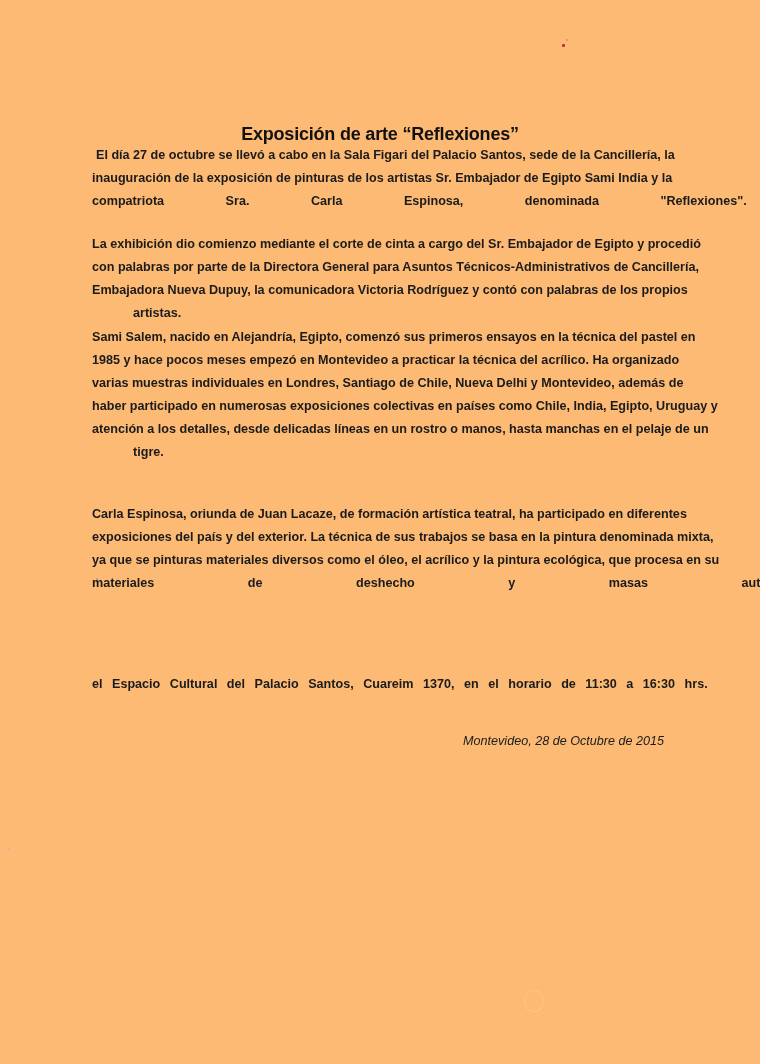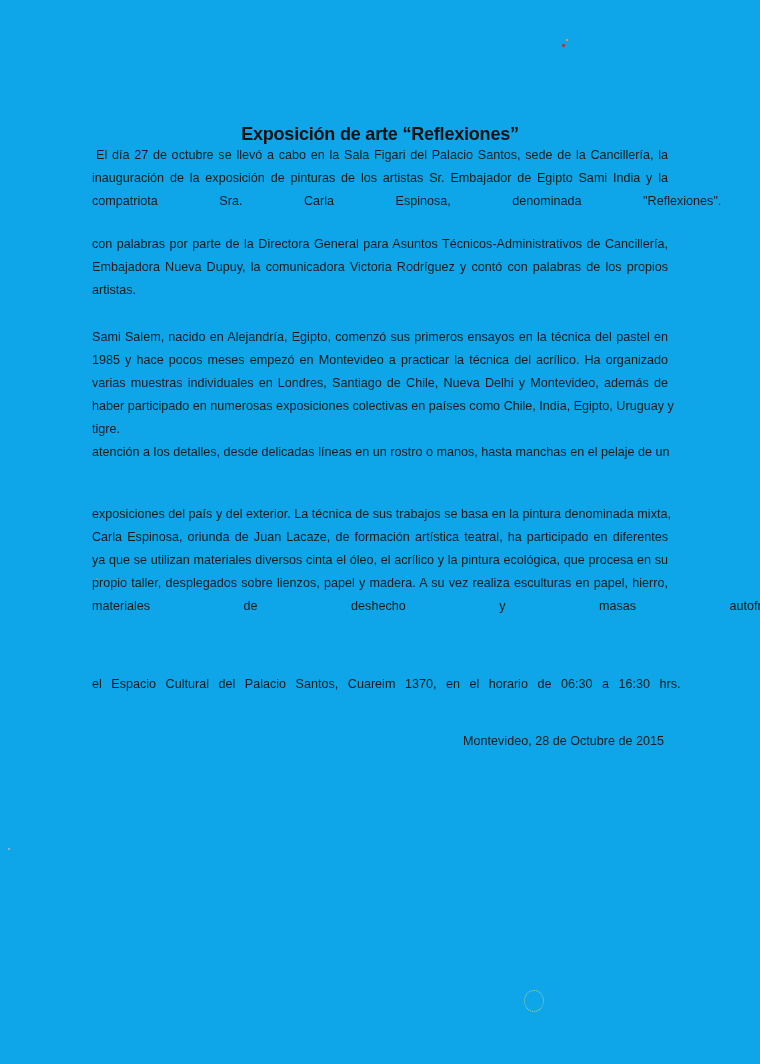--- a/index.html
+++ b/index.html
@@ -1,25 +1,25 @@
 <!DOCTYPE html>
 <html><head>
 <meta charset="utf-8">
 <style>
   html, body { margin:0; padding:0; }
   body { width:760px; height:1064px; background:#ffffff; position:relative; overflow:hidden;
          font-family:"Liberation Sans", sans-serif; color:#1a1a1a; }
-  .page { position:absolute; left:0; top:0; width:760px; height:1064px; background:#0ea5e9; }
+  .page { position:absolute; left:0; top:0; width:760px; height:1064px; background:#fdba74; }
   .title { position:absolute; left:0; width:760px; top:124px; text-align:center;
            font-family:"Liberation Sans", sans-serif; font-weight:bold; font-size:18px; color:#111; letter-spacing:-0.2px; }
   .para { position:absolute; left:92px; width:576px; font-size:12.6px; line-height:23px;
           text-align:justify; text-align-last:left; color:#1b1b1b; }
-  .para .line { display:block; text-align:justify; text-align-last:justify; white-space:nowrap; height:23px; }
-  .para .line.last { text-align-last:left; }
-  .date { position:absolute; right:96px; top:734px; font-size:12.6px; color:#1b1b1b; }
+  .para .line { display:block; text-align:justify; text-align-last:justify; white-space:nowrap; height:23px;font-weight:bold; }
+  .para .line.last { text-align-last:left;margin-left:41px; }
+  .date { position:absolute; right:96px; top:734px; font-size:12.6px; color:#1b1b1b;font-style:italic; }
   .mark-red { position:absolute; left:562px; top:44px; width:3px; height:3px; background:#b33; border-radius:1px; }
   .mark-org { position:absolute; left:566px; top:39px; width:2px; height:2px; background:#d96; }
   .stamp { position:absolute; left:524px; top:990px; width:18px; height:20px; border:1px dotted #f3ec6b; border-radius:50%; opacity:.7; }
   .speck { position:absolute; width:2px; height:2px; background:#999; border-radius:1px; }
 </style>
 </head>
 <body>
 
 <div class="page">
   <div class="mark-red"></div>
@@ -27,45 +27,45 @@
 
   <div class="title">Exposición de arte “Reflexiones”</div>
 
   <div class="para" style="top:144px">
     <span class="line" style="padding-left:4px">  El día 27 de octubre se llevó a cabo en la Sala Figari del Palacio Santos, sede de la Cancillería, la</span>
     <span class="line">inauguración de la exposición de pinturas de los artistas Sr. Embajador de Egipto Sami India y la</span>
     <span class="line" style="word-spacing:58px">compatriota Sra. Carla Espinosa, denominada "Reflexiones".</span>
   </div>
 
   <div class="para" style="top:233px">
+    <span class="line">La exhibición dio comienzo mediante el corte de cinta a cargo del Sr. Embajador de Egipto y procedió</span>
     <span class="line">con palabras por parte de la Directora General para Asuntos Técnicos-Administrativos de Cancillería,</span>
     <span class="line">Embajadora Nueva Dupuy, la comunicadora Victoria Rodríguez y contó con palabras de los propios</span>
     <span class="line last">artistas.</span>
   </div>
 
   <div class="para" style="top:326px">
     <span class="line">Sami Salem, nacido en Alejandría, Egipto, comenzó sus primeros ensayos en la técnica del pastel en</span>
     <span class="line">1985 y hace pocos meses empezó en Montevideo a practicar la técnica del acrílico. Ha organizado</span>
     <span class="line">varias muestras individuales en Londres, Santiago de Chile, Nueva Delhi y Montevideo, además de</span>
     <span class="line">haber participado en numerosas exposiciones colectivas en países como Chile, India, Egipto, Uruguay y</span>
+    <span class="line">atención a los detalles, desde delicadas líneas en un rostro o manos, hasta manchas en el pelaje de un</span>
     <span class="line last">tigre.</span>
-    <span class="line">atención a los detalles, desde delicadas líneas en un rostro o manos, hasta manchas en el pelaje de un</span>
   </div>
 
   <div class="para" style="top:503px">
+    <span class="line">Carla Espinosa, oriunda de Juan Lacaze, de formación artística teatral, ha participado en diferentes</span>
     <span class="line">exposiciones del país y del exterior. La técnica de sus trabajos se basa en la pintura denominada mixta,</span>
-    <span class="line">Carla Espinosa, oriunda de Juan Lacaze, de formación artística teatral, ha participado en diferentes</span>
-    <span class="line">ya que se utilizan materiales diversos cinta el óleo, el acrílico y la pintura ecológica, que procesa en su</span>
-    <span class="line">propio taller, desplegados sobre lienzos, papel y madera. A su vez realiza esculturas en papel, hierro,</span>
+    <span class="line">ya que se pinturas materiales diversos como el óleo, el acrílico y la pintura ecológica, que procesa en su</span>
     <span class="line" style="word-spacing:90px">materiales de deshecho y masas autofraguantes.</span>
   </div>
 
 
   <div class="para" style="top:673px">
-    <span class="line" style="word-spacing:6px">el Espacio Cultural del Palacio Santos, Cuareim 1370, en el horario de 06:30 a 16:30 hrs.</span>
+    <span class="line" style="word-spacing:6px">el Espacio Cultural del Palacio Santos, Cuareim 1370, en el horario de 11:30 a 16:30 hrs.</span>
   </div>
 
   <div class="date">Montevideo, 28 de Octubre de 2015</div>
 
   <div class="stamp"></div>
   <div class="speck" style="left:96px;top:578px"></div>
   <div class="speck" style="left:8px;top:848px;background:#bbb"></div>
 </div>
 
 </body></html>

